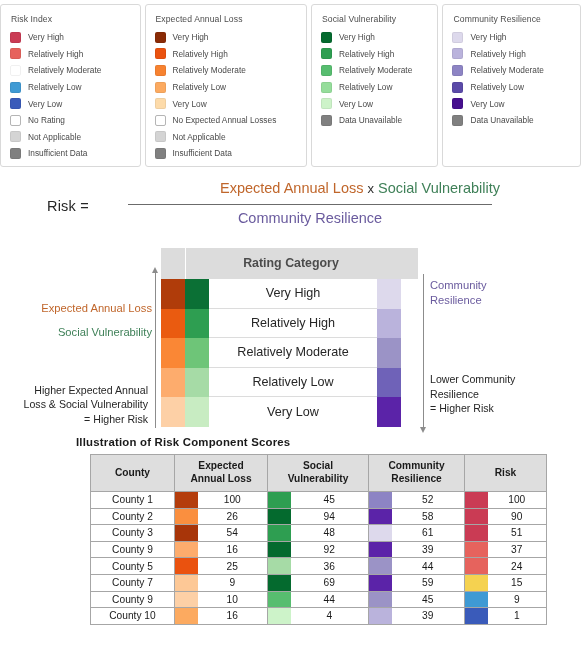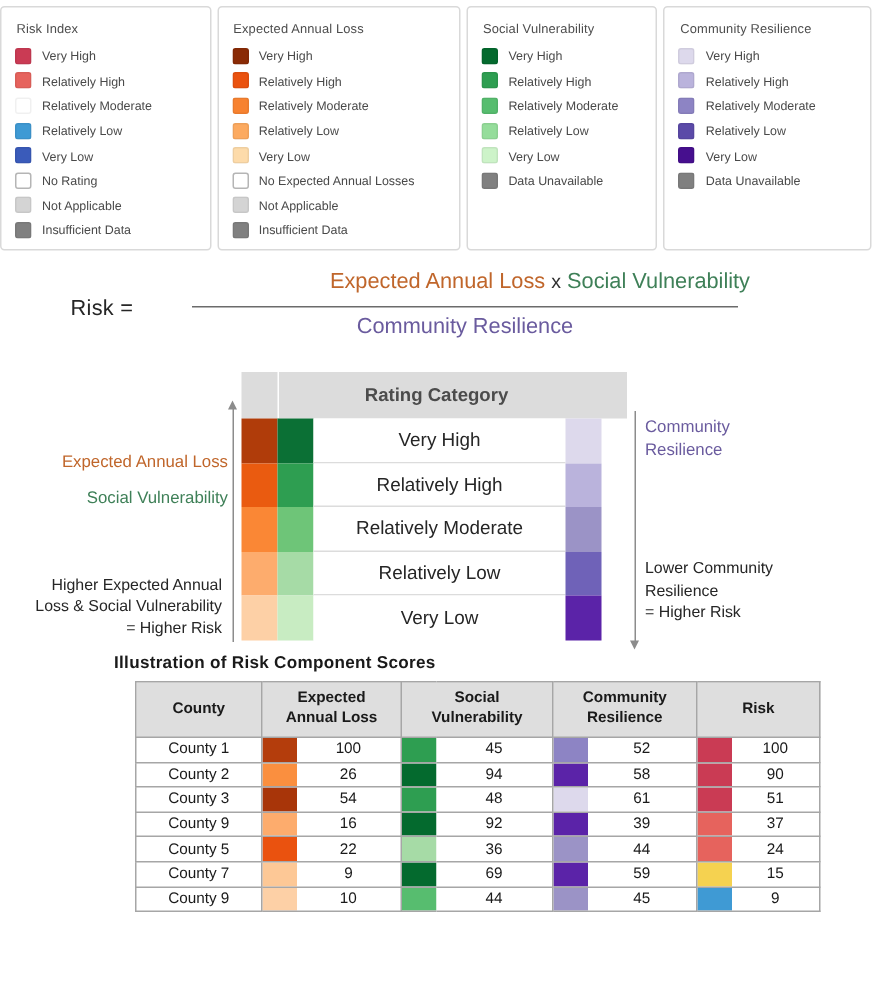--- a/index.html
+++ b/index.html
@@ -641,21 +641,21 @@
           <td class="swatch-cell">
             <span class="sw" style="background: rgb(230, 99, 93);"></span>
           </td>
           <td class="value-cell">37</td>
         </tr>
         <tr>
           <td class="county-cell">County 5</td>
           <td class="swatch-cell">
             <span class="sw" style="background: rgb(234, 82, 15);"></span>
           </td>
-          <td class="value-cell">22</td>
+          <td class="value-cell">25</td>
           <td class="swatch-cell">
             <span class="sw" style="background: rgb(166, 219, 166);"></span>
           </td>
           <td class="value-cell">36</td>
           <td class="swatch-cell">
             <span class="sw" style="background: rgb(155, 147, 198);"></span>
           </td>
           <td class="value-cell">44</td>
           <td class="swatch-cell">
             <span class="sw" style="background: rgb(230, 99, 93);"></span>
@@ -693,15 +693,34 @@
           <td class="value-cell">44</td>
           <td class="swatch-cell">
             <span class="sw" style="background: rgb(155, 147, 198);"></span>
           </td>
           <td class="value-cell">45</td>
           <td class="swatch-cell">
             <span class="sw" style="background: rgb(63, 154, 212);"></span>
           </td>
           <td class="value-cell">9</td>
         </tr>
+        <tr>
+          <td class="county-cell">County 10</td>
+          <td class="swatch-cell">
+            <span class="sw" style="background: rgb(252, 170, 96);"></span>
+          </td>
+          <td class="value-cell">16</td>
+          <td class="swatch-cell">
+            <span class="sw" style="background: rgb(205, 243, 201);"></span>
+          </td>
+          <td class="value-cell">4</td>
+          <td class="swatch-cell">
+            <span class="sw" style="background: rgb(186, 179, 220);"></span>
+          </td>
+          <td class="value-cell">39</td>
+          <td class="swatch-cell">
+            <span class="sw" style="background: rgb(58, 91, 186);"></span>
+          </td>
+          <td class="value-cell">1</td>
+        </tr>
       </tbody>
   </table>
 </div>
 
 </body></html>

